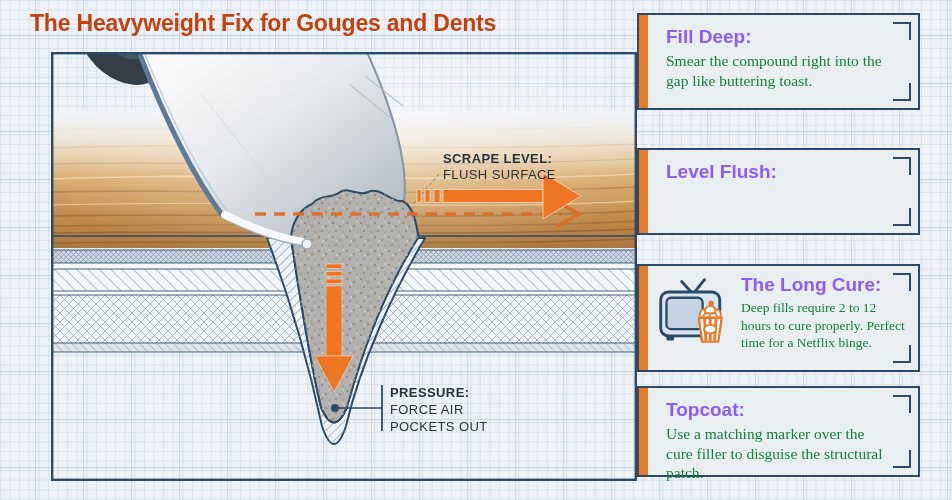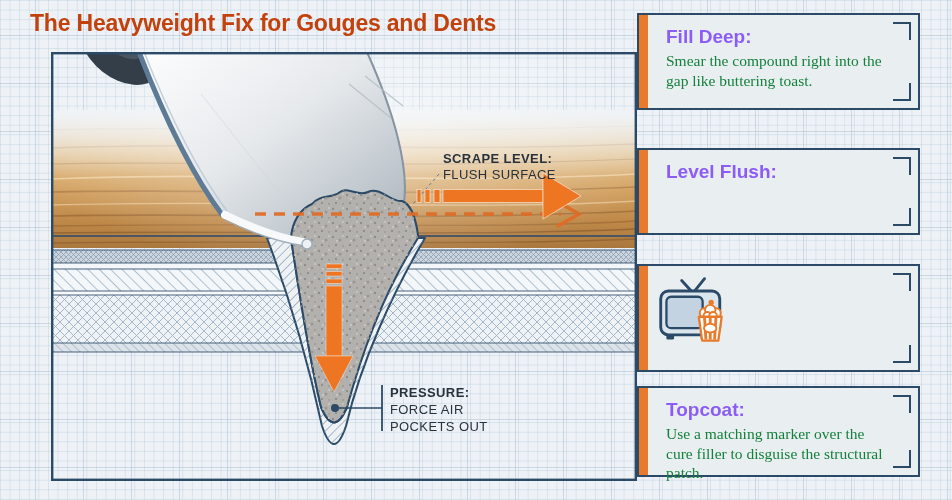--- a/index.html
+++ b/index.html
@@ -264,20 +264,24 @@
         </g>
         <path d="M2,11 L26,11 L22.5,36 L5.5,36 Z" fill="#ffffff" stroke="#e87b2b" stroke-width="2.4" stroke-linejoin="round"></path>
         <g stroke="#e87b2b" stroke-width="3">
           <line x1="8" y1="12" x2="9.5" y2="35"></line>
           <line x1="14" y1="12" x2="14" y2="35"></line>
           <line x1="20" y1="12" x2="18.5" y2="35"></line>
         </g>
         <ellipse cx="14" cy="23" rx="6.5" ry="4.5" fill="#ffffff" stroke="#e87b2b" stroke-width="2"></ellipse>
       </g>
     </svg>
+    <div class="card3-text">
+      <h2 class="card-title">The Long Cure:</h2>
+      <p class="card-body">Deep fills require 2 to 12 hours to cure properly. Perfect time for a Netflix binge.</p>
+    </div>
   </div>
 </div>
 
 <div class="card" style="top:386px;height:91px">
   <div class="accent-bar"></div>
   <div class="bracket tr"></div>
   <div class="bracket br"></div>
   <div class="card-content">
     <h2 class="card-title">Topcoat:</h2>
     <p class="card-body">Use a matching marker over the cure filler to disguise the structural patch.</p>

